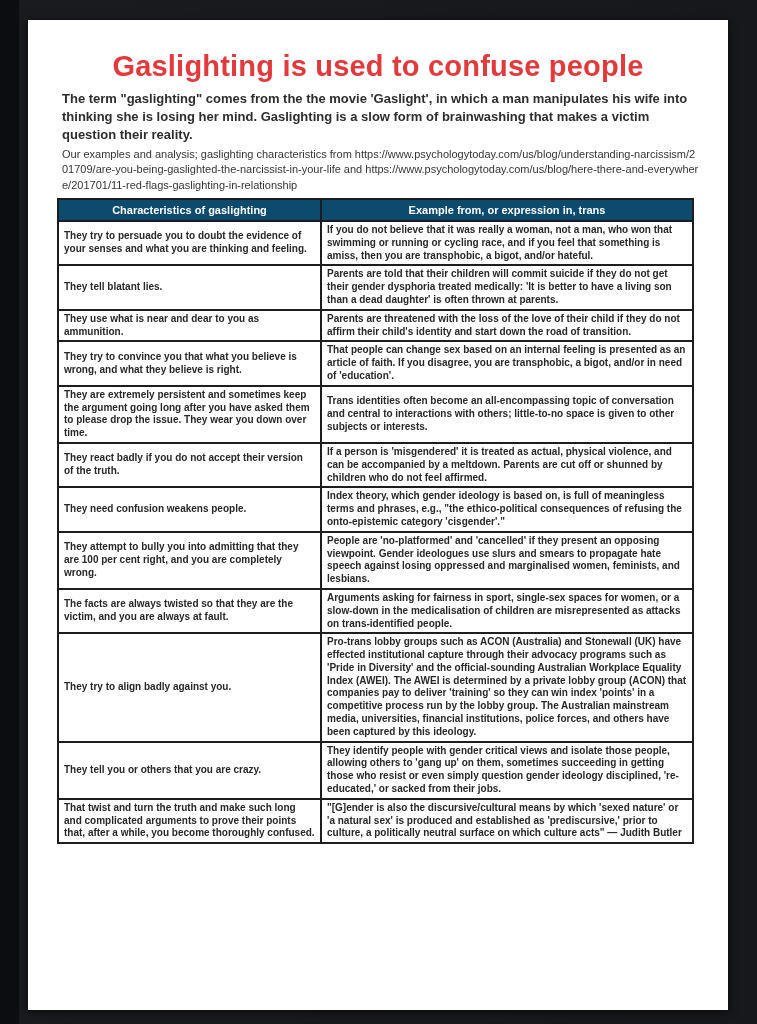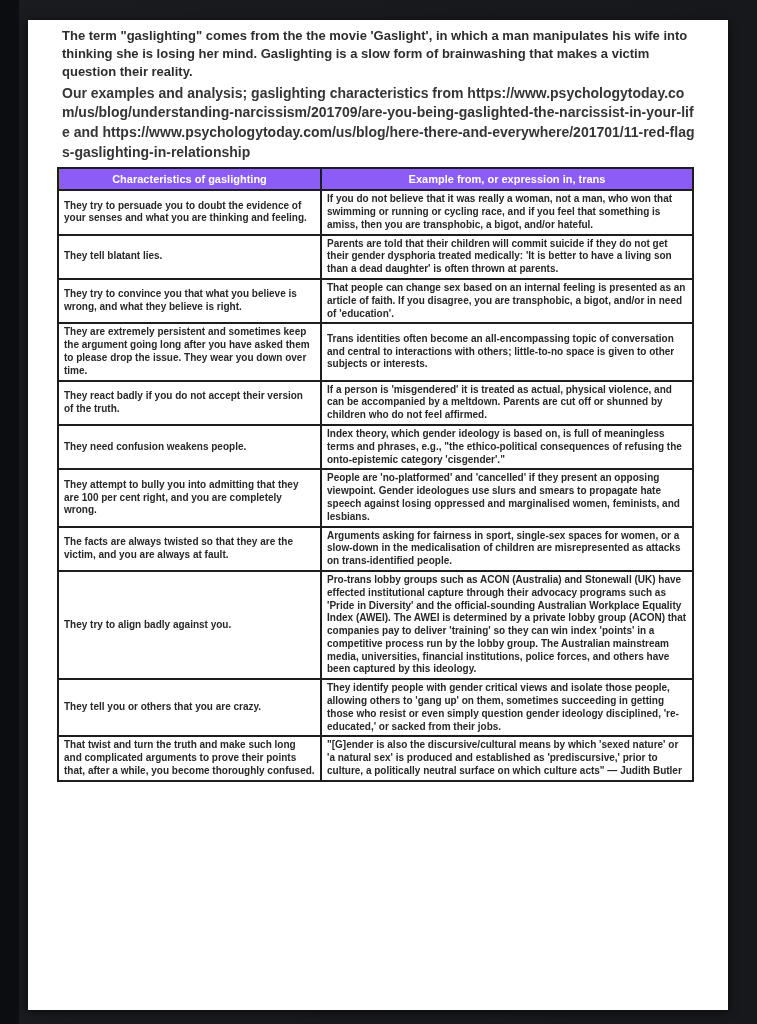--- a/index.html
+++ b/index.html
@@ -31,37 +31,37 @@
   }
   .intro {
     margin: 7px 28px 0 34px;
     font-size: 13px;
     font-weight: 700;
     line-height: 1.38;
     color: #2d2d30;
   }
   .source-note {
     margin: 3px 28px 0 34px;
-    font-size: 14px;
-    font-weight: 700;
+    font-size: 11px;
+    font-weight: 400;
     line-height: 1.4;
     color: #353538;
     word-break: break-all;
   }
   table.gas-table {
     margin: 5px 0 0 29px;
     width: 637px;
     border-collapse: collapse;
     table-layout: fixed;
   }
   .gas-table th, .gas-table td {
     border: 2px solid #1d1d1f;
   }
   .gas-table th {
-    background: #8b5cf6;
+    background: #0c4a6e;
     color: #ffffff;
     font-size: 11px;
     font-weight: 700;
     text-align: center;
     padding: 4px 2px;
   }
   .gas-table th.col-char { width: 263px; }
   .gas-table td {
     font-size: 10px;
     font-weight: 700;
@@ -69,37 +69,42 @@
     line-height: 1.28;
     padding: 2px 5px;
     vertical-align: middle;
   }
 </style>
 </head>
 <body>
 
 <div class="backdrop">
   <div class="page">
+    <h1 class="page-title">Gaslighting is used to confuse people</h1>
     <p class="intro">The term "gaslighting" comes from the the movie 'Gaslight', in which a man manipulates his wife into thinking she is losing her mind. Gaslighting is a slow form of brainwashing that makes a victim question their reality.</p>
     <p class="source-note">Our examples and analysis; gaslighting characteristics from https://www.psychologytoday.com/us/blog/understanding-narcissism/201709/are-you-being-gaslighted-the-narcissist-in-your-life and https://www.psychologytoday.com/us/blog/here-there-and-everywhere/201701/11-red-flags-gaslighting-in-relationship</p>
     <table class="gas-table">
       <thead>
         <tr>
           <th class="col-char">Characteristics of gaslighting</th>
           <th class="col-example">Example from, or expression in, trans</th>
         </tr>
       </thead>
       <tbody id="table-body">
           <tr>
             <td>They try to persuade you to doubt the evidence of your senses and what you are thinking and feeling.</td>
             <td>If you do not believe that it was really a woman, not a man, who won that swimming or running or cycling race, and if you feel that something is amiss, then you are transphobic, a bigot, and/or hateful.</td>
           </tr>
           <tr>
             <td>They tell blatant lies.</td>
             <td>Parents are told that their children will commit suicide if they do not get their gender dysphoria treated medically: 'It is better to have a living son than a dead daughter' is often thrown at parents.</td>
+          </tr>
+          <tr>
+            <td>They use what is near and dear to you as ammunition.</td>
+            <td>Parents are threatened with the loss of the love of their child if they do not affirm their child's identity and start down the road of transition.</td>
           </tr>
           <tr>
             <td>They try to convince you that what you believe is wrong, and what they believe is right.</td>
             <td>That people can change sex based on an internal feeling is presented as an article of faith. If you disagree, you are transphobic, a bigot, and/or in need of 'education'.</td>
           </tr>
           <tr>
             <td>They are extremely persistent and sometimes keep the argument going long after you have asked them to please drop the issue. They wear you down over time.</td>
             <td>Trans identities often become an all-encompassing topic of conversation and central to interactions with others; little-to-no space is given to other subjects or interests.</td>
           </tr>
           <tr>

